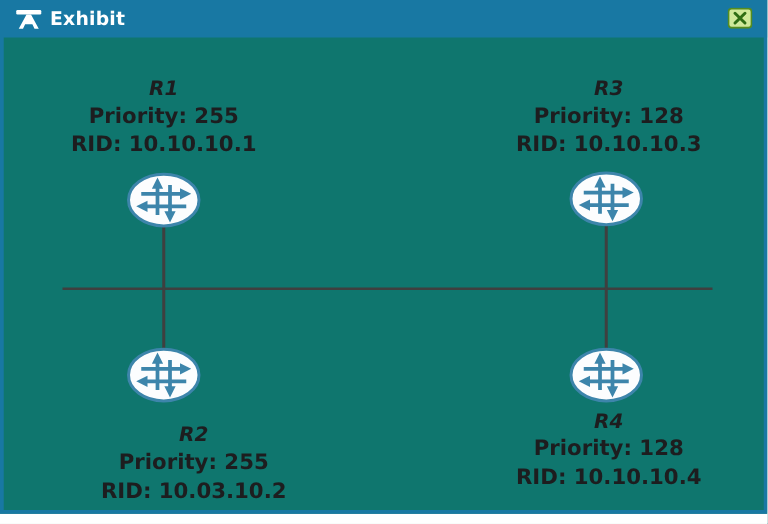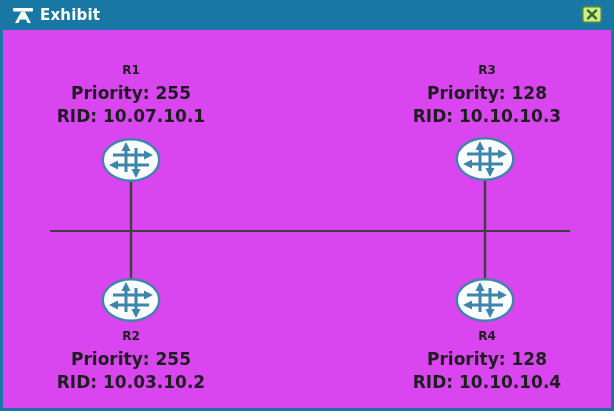--- a/index.html
+++ b/index.html
@@ -3,21 +3,21 @@
 <meta charset="utf-8">
 <style>
   html,body{margin:0;padding:0;background:#ffffff;}
   .stage{
     position:relative;width:614px;height:419px;
     font-family:"DejaVu Sans","Liberation Sans",sans-serif;
     background:#ffffff;overflow:hidden;
   }
   .window{
     position:absolute;left:0;top:0;width:608px;height:405px;
-    border:3px solid #1878A3;background:#d946ef;
+    border:3px solid #1878A3;background:#0f766e;
   }
   .titlebar{
     position:absolute;left:-3px;top:-3px;width:614px;height:30px;
     background:#1878A3;display:flex;align-items:center;
   }
   .titlebar-icon{position:absolute;left:12px;top:6px;width:22px;height:18px;}
   .title-text{
     position:absolute;left:40px;top:0;height:30px;line-height:30px;
     color:#FFFFFF;font-size:15px;font-weight:bold;letter-spacing:.2px;
   }
@@ -30,23 +30,23 @@
   .icon-r1{left:100px;top:137px;}
   .icon-r2{left:100px;top:277px;}
   .icon-r3{left:454px;top:136px;}
   .icon-r4{left:454px;top:277px;}
   .node-text{
     position:absolute;width:260px;text-align:center;z-index:2;
     color:#1D1D1F;font-size:17px;font-weight:600;line-height:23px;
   }
   .text-r1{left:1px;top:59px;}
   .text-r3{left:357px;top:59px;}
-  .text-r2{left:1px;top:325px;}
+  .text-r2{left:1px;top:336px;padding-left:24px;}
   .text-r4{left:357px;top:325px;}
-  .node-name{font-size:12px;}
+  .node-name{font-size:16px;font-style:italic;}
 </style>
 </head>
 <body>
 
 <div class="stage">
 
   <div class="window">
     <div class="titlebar">
       <svg class="titlebar-icon" viewBox="0 0 22 18" aria-hidden="true">
         <rect x="1" y="2" width="20" height="3.6" rx="1" fill="#FFFFFF"></rect>
@@ -117,21 +117,21 @@
       <line x1="13" y1="18" x2="45" y2="18"></line>
         <polygon points="53,18 44,13.5 44,22.5" stroke="none"></polygon>
       <line x1="49" y1="28" x2="17" y2="28"></line>
         <polygon points="9,28 18,23.5 18,32.5" stroke="none"></polygon>
     </g>
   </svg>
 
   <div class="node-text text-r1">
     <div class="node-name">R1</div>
     <div>Priority: 255</div>
-    <div>RID: 10.07.10.1</div>
+    <div>RID: 10.10.10.1</div>
   </div>
 
   <div class="node-text text-r3">
     <div class="node-name">R3</div>
     <div>Priority: 128</div>
     <div>RID: 10.10.10.3</div>
   </div>
 
   <div class="node-text text-r2">
     <div class="node-name">R2</div>

